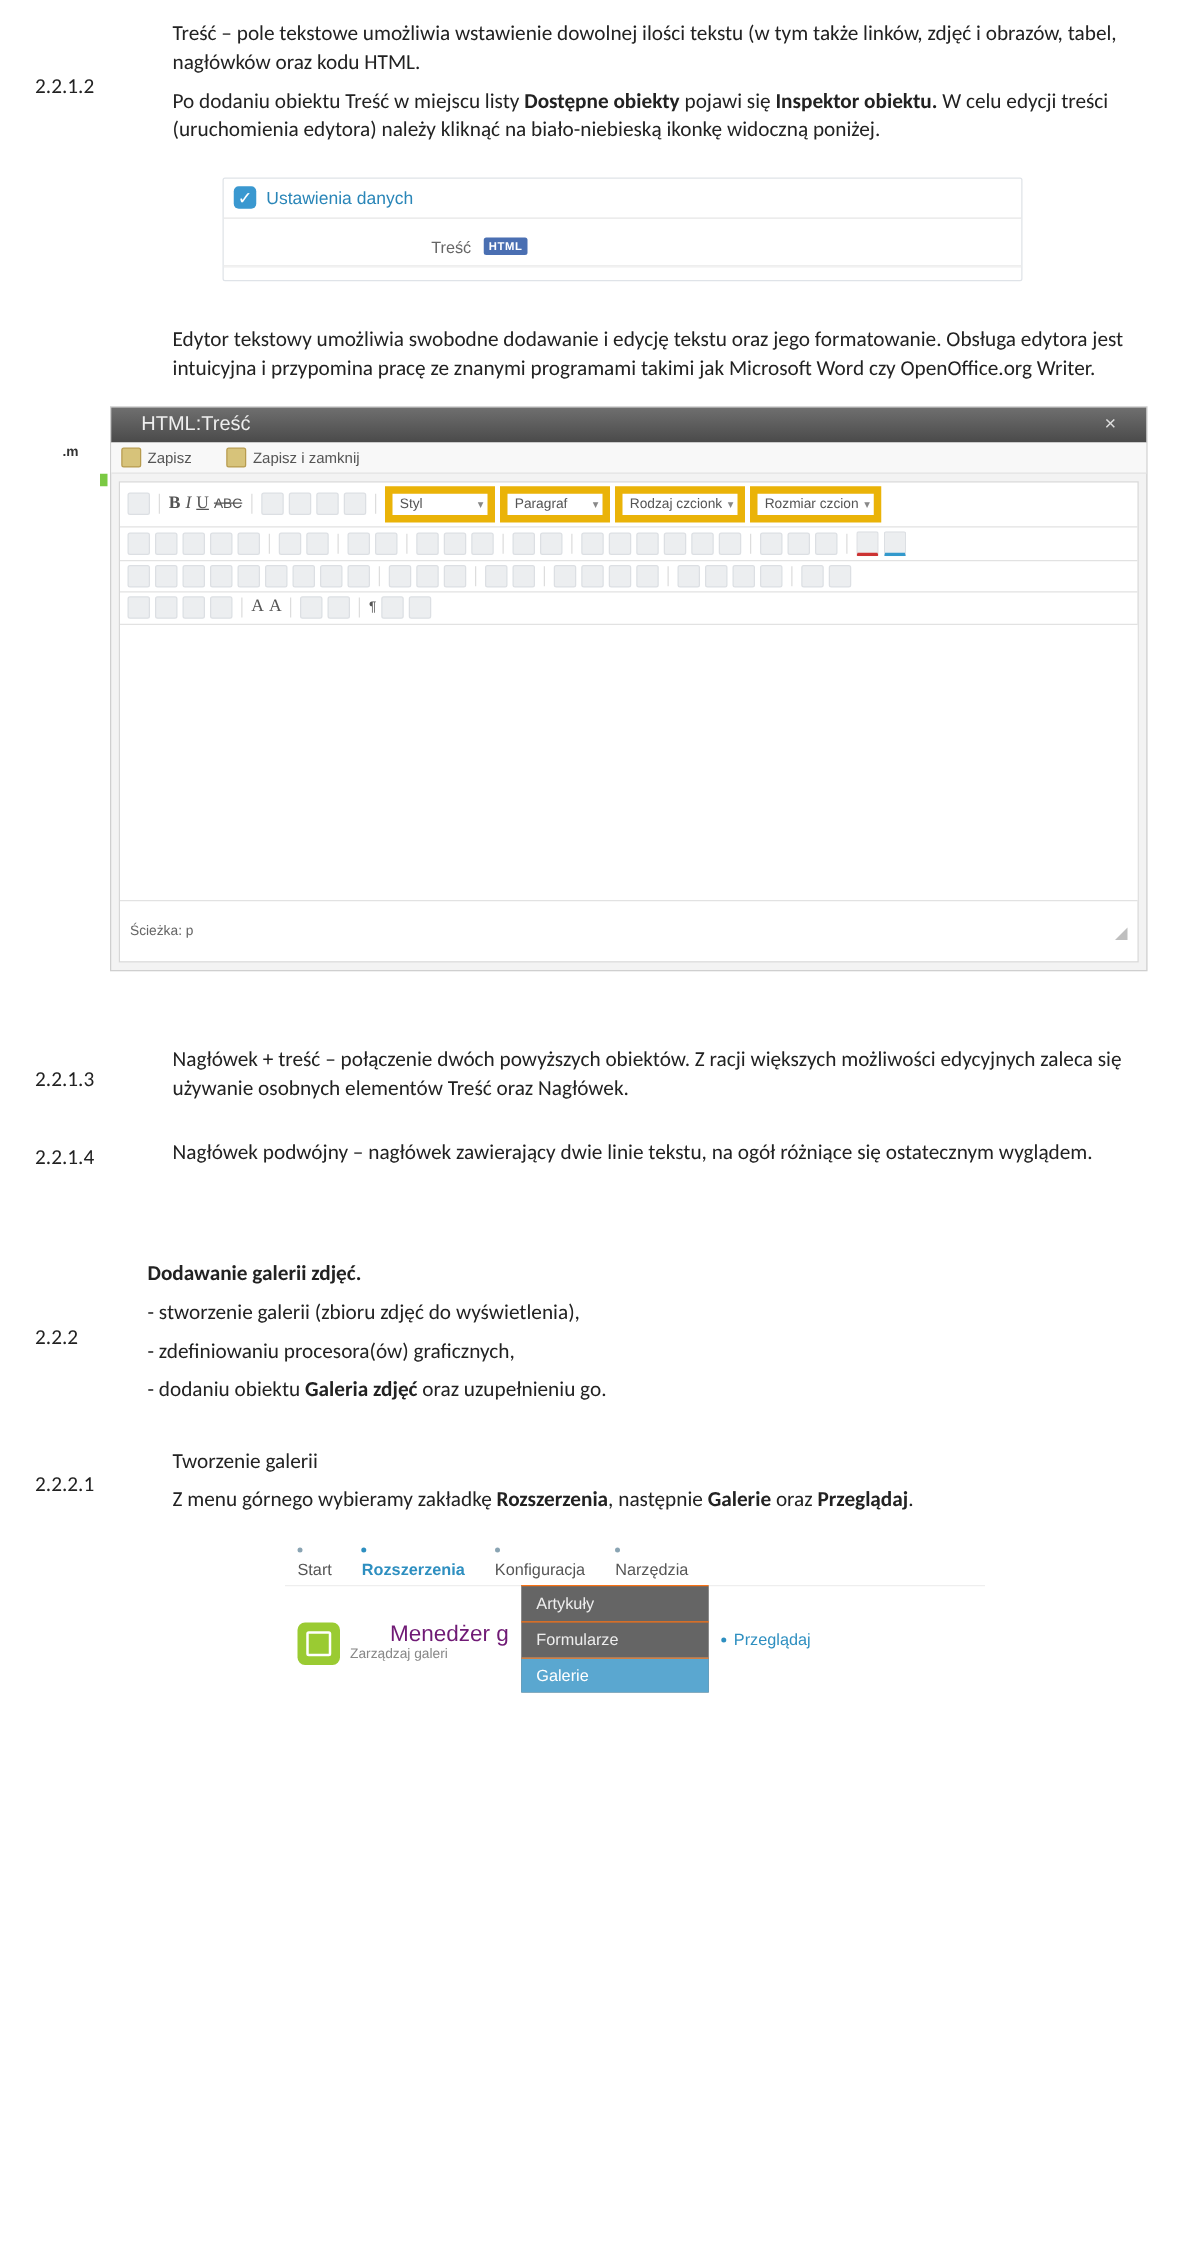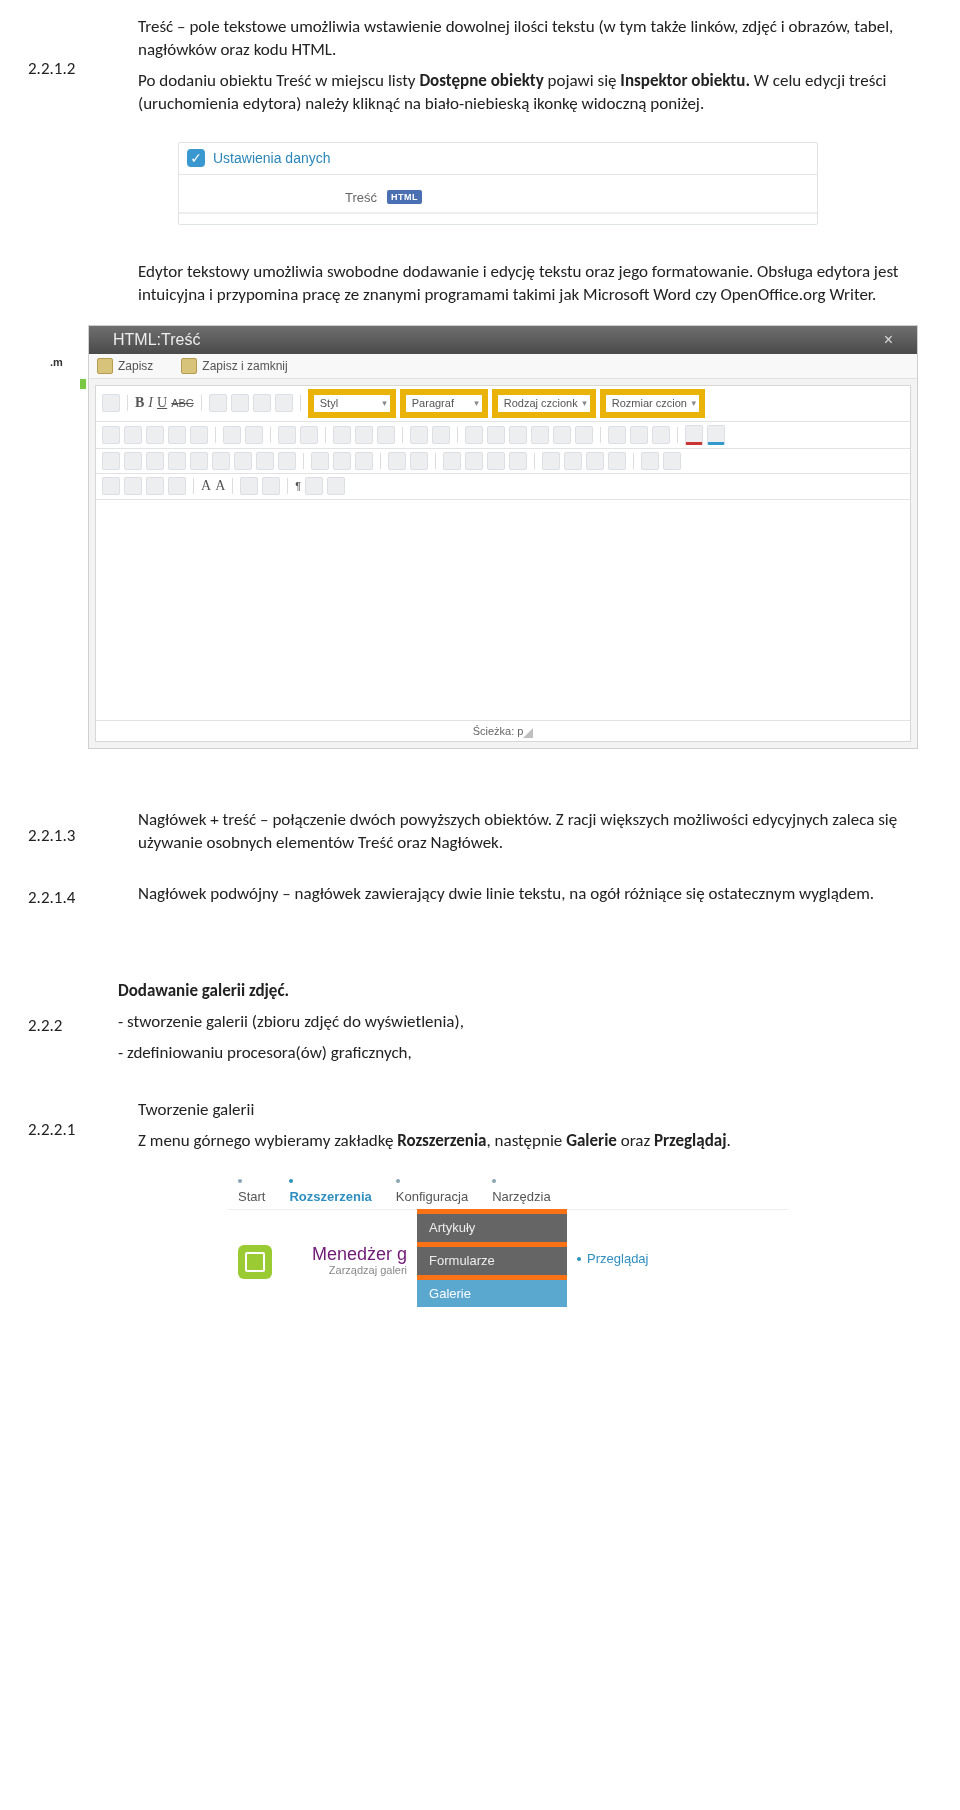--- a/index.html
+++ b/index.html
@@ -91,21 +91,21 @@
     font-size: 11px;
   }
   .tb .b  { font-weight: 700; font-family: "Times New Roman", serif; font-size: 14px; }
   .tb .i  { font-style: italic; font-family: "Times New Roman", serif; font-size: 14px; }
   .tb .u  { text-decoration: underline; font-family: "Times New Roman", serif; font-size: 14px; }
   .tb .sep { width: 1px; height: 16px; background: #ddd; margin: 0 3px; }
   .tb .ico { width: 16px; height: 16px; background: #eceef0; border: 1px solid #dcdfe3; border-radius: 2px; }
   .tb .dd { border: 6px solid #eab308; padding: 1px 12px 1px 6px; background: #fff; position: relative; min-width: 58px; }
   .tb .dd::after { content: "▾"; font-size: 9px; color: #888; position: absolute; right: 3px; top: 2px; }
   .ed-canvas { height: 220px; background: #fff; }
-  .ed-status { border-top: 1px solid #e2e2e2; padding: 3px 8px; color: #666; font-size: 11px; display:flex; justify-content:center;}
+  .ed-status { border-top: 1px solid #e2e2e2; padding: 17px 8px; color: #666; font-size: 11px; display:flex; justify-content:space-between;}
   .resize { width: 0; height: 0; border-left: 10px solid transparent; border-bottom: 10px solid #bfbfbf; align-self: flex-end; }
   .side-stub { position: relative; height: 0; }
   .side-stub::before {
     content: ""; position: absolute; left: -8px; top: 54px; width: 6px; height: 10px;
     background: #7ac943;
   }
   .m-stub { position: absolute; left: -38px; top: 30px; font-size: 11px; color:#333; font-weight:700; }
 
   
   .menu-wrap { margin: 14px 0 0 200px; width: 560px; font-family: "Segoe UI", Arial, sans-serif; font-size: 13px; }
@@ -122,26 +122,26 @@
     border-top: 1px solid #eee;
   }
   .cube {
     width: 34px; height: 34px; background: #9acb32; border-radius: 6px;
     position: relative;
   }
   .cube::after{
     content:""; position:absolute; inset:7px; border:2px solid #fff; border-radius:2px;
   }
   .brand-txt .t1 { color:#701a75; font-size:18px; line-height:1;margin-left:32px; }
-  .brand-txt .t2 { color:#888; font-size:11px;text-align:right; }
+  .brand-txt .t2 { color:#888; font-size:11px; }
   .dropdown {
     background: #656565; color: #eee; min-width: 150px;
   }
   .dropdown div {
-    padding: 5px 12px; font-size: 13px; border-top: 5px solid #f97316;
+    padding: 5px 12px; font-size: 13px; border-top: 1px solid #f97316;
   }
   .dropdown div.active { background: #5aa7d0; color:#fff; }
   .menu-rest { flex:1; border-top:1px solid #eee; display:flex; align-items:center; padding:10px; color:#2e8fc0; font-size:13px; gap:6px;}
 </style>
 </head>
 <body>
 
 <div class="row">
   <div class="num">2.2.1.2</div>
   <div class="body">
@@ -326,20 +326,23 @@
 </div>
 
 <div class="biggap"></div>
 
 <div class="row">
   <div class="num" style="flex:0 0 90px">2.2.2</div>
   <div class="body">
     <p><span class="bold">Dodawanie galerii zdjęć.</span></p>
     <p>- stworzenie galerii (zbioru zdjęć do wyświetlenia),</p>
     <p>- zdefiniowaniu procesora(ów) graficznych,</p>
+    <p>
+      <span>- dodaniu obiektu </span><span class="bold">Galeria zdjęć</span><span> oraz uzupełnieniu go.</span>
+    </p>
   </div>
 </div>
 
 <div style="height:20px"></div>
 
 <div class="row">
   <div class="num">2.2.2.1</div>
   <div class="body">
     <p>Tworzenie galerii</p>
     <p>

